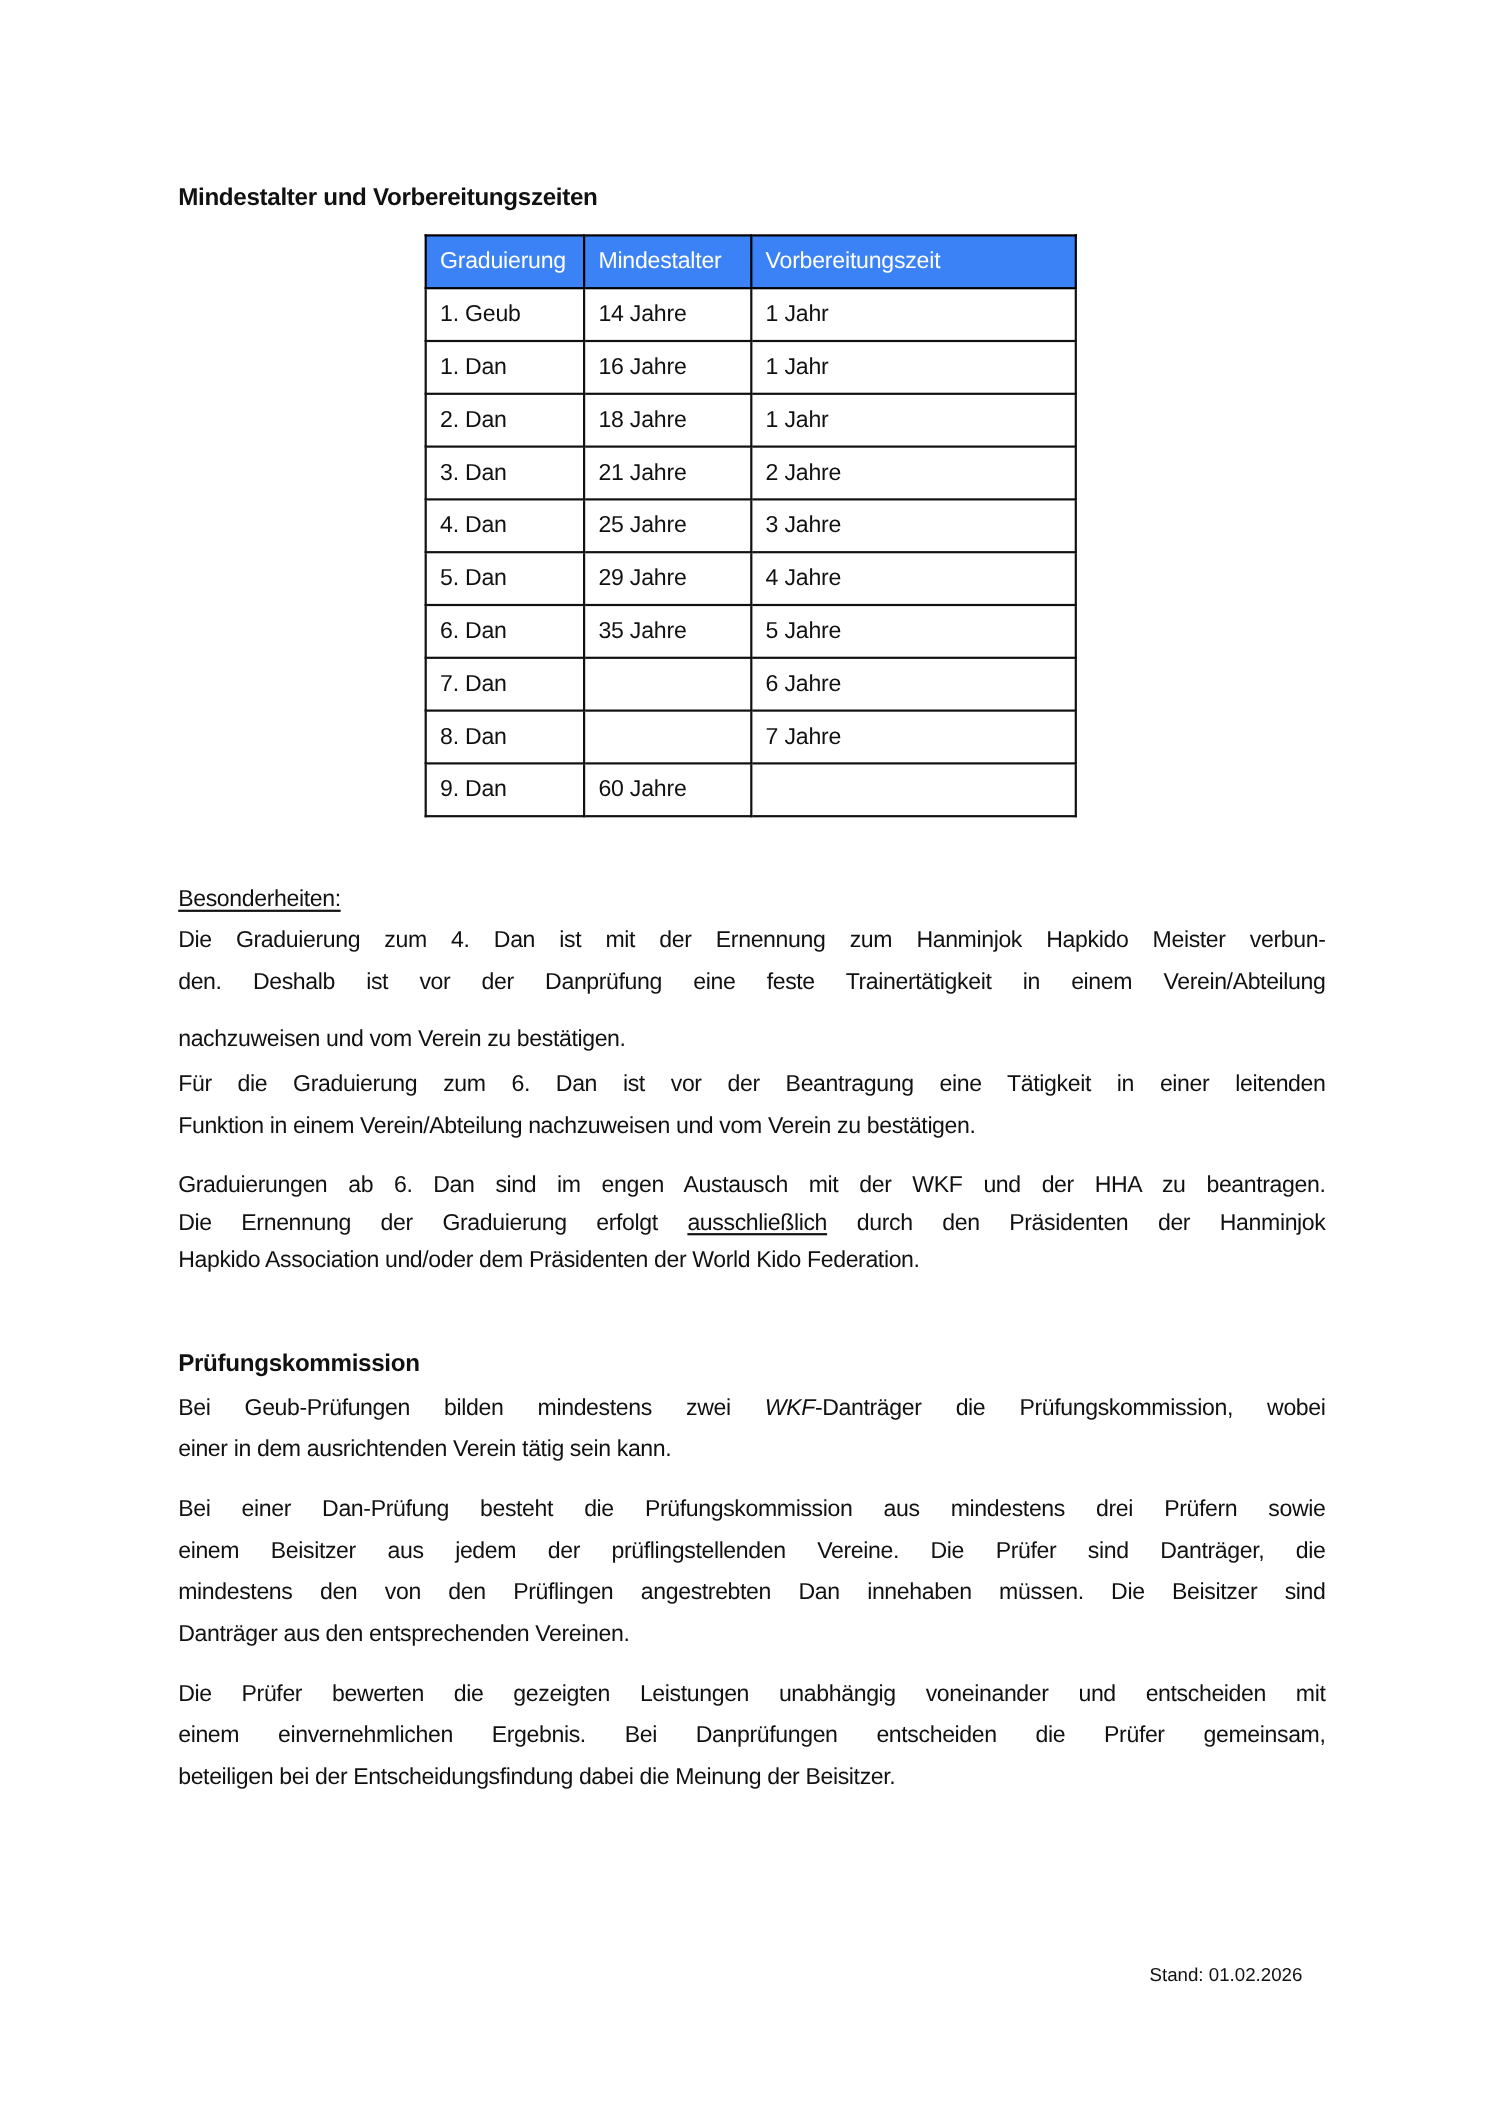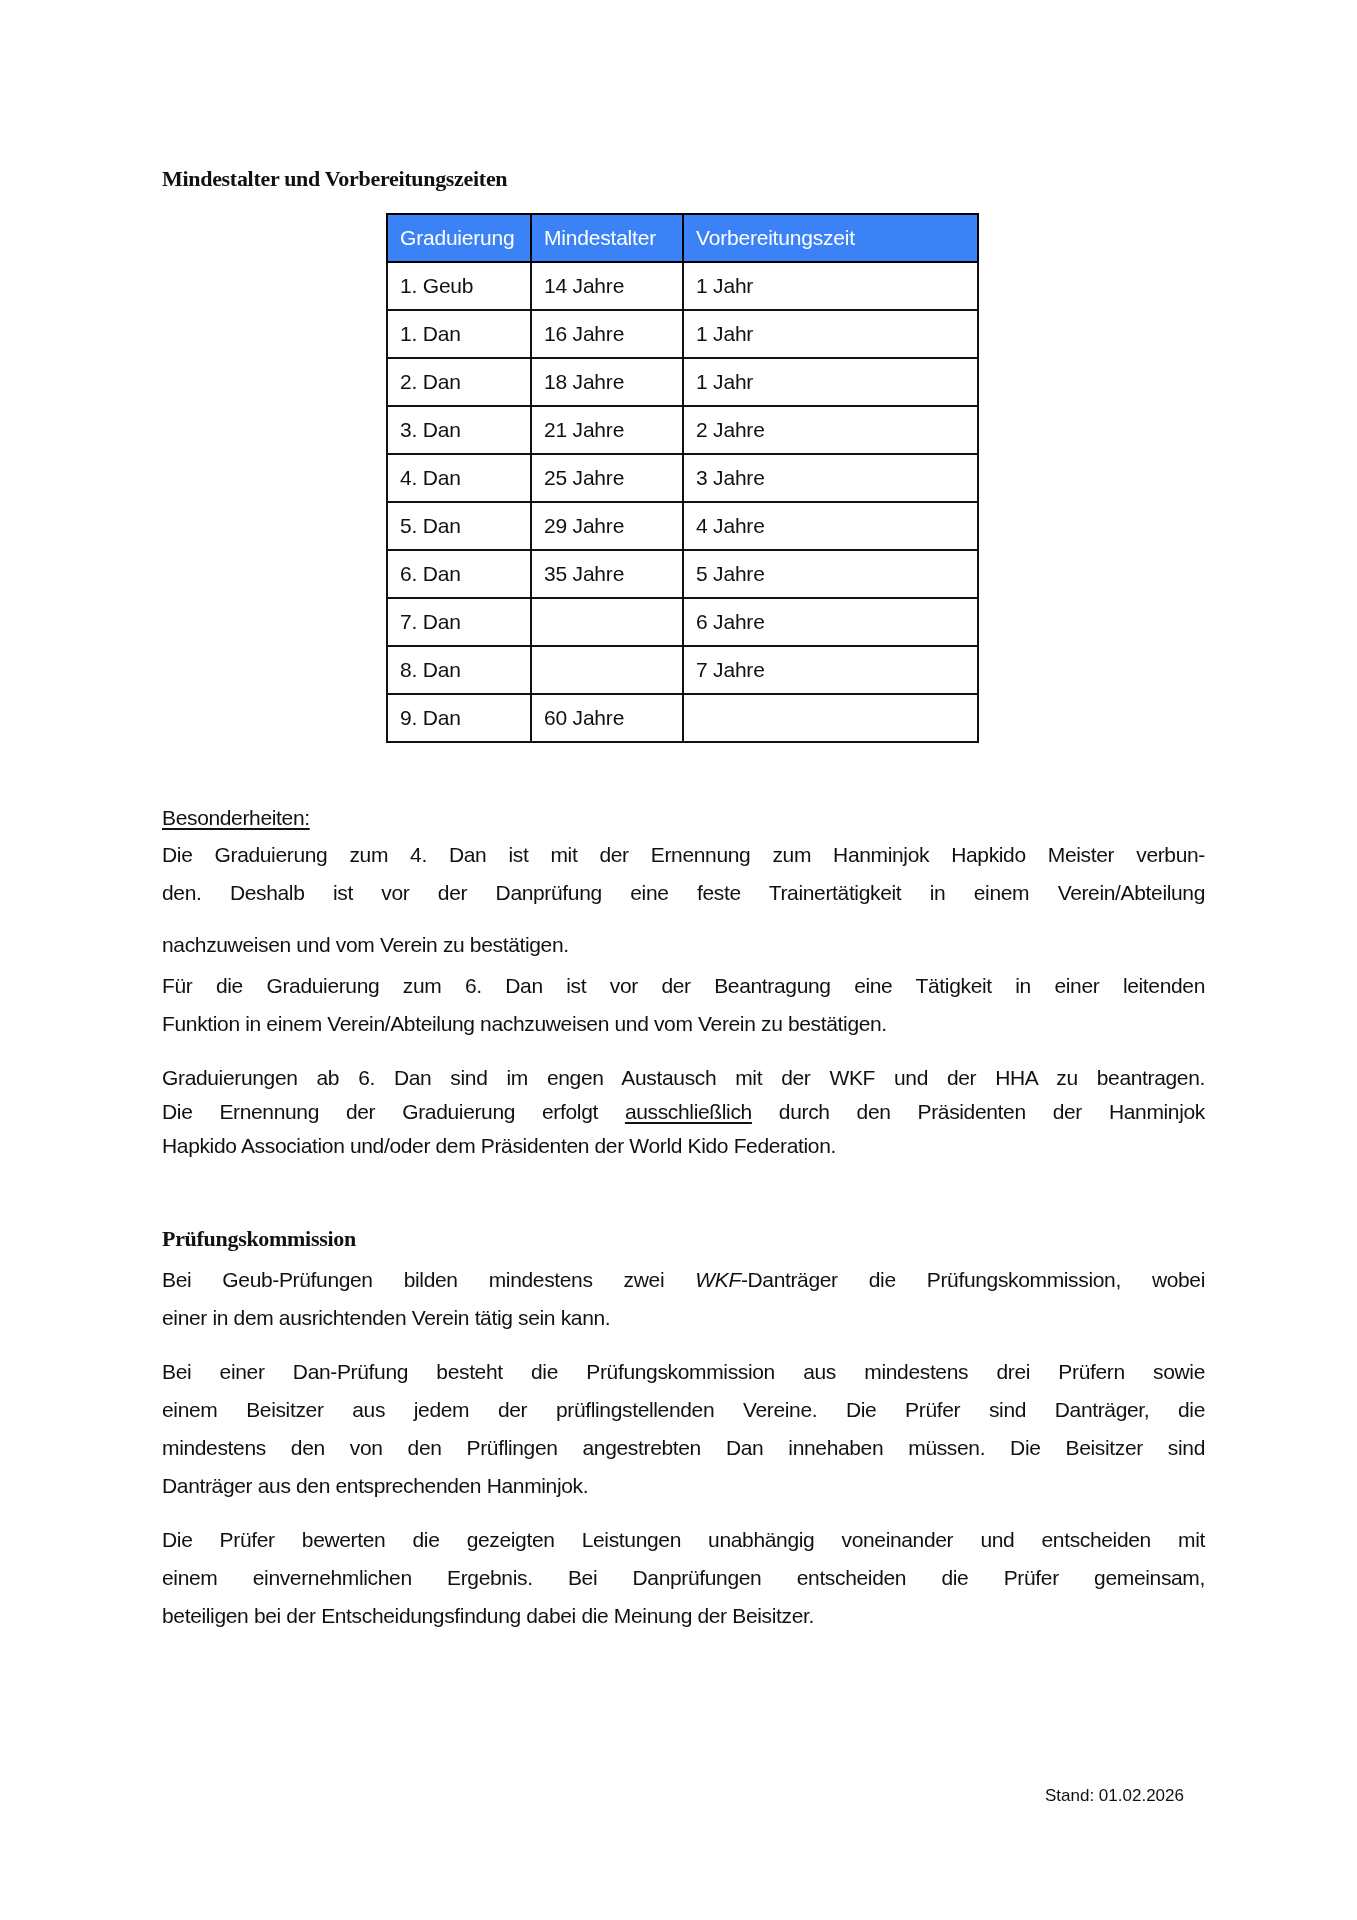--- a/index.html
+++ b/index.html
@@ -1,19 +1,19 @@
 <!DOCTYPE html>
 <html><head>
 <meta charset="utf-8">
 <style>
   html, body { margin:0; padding:0; background:#ffffff; }
   body { width:1357px; height:1920px; position:relative; overflow:hidden;
          font-family:"Liberation Sans", sans-serif; color:#111; }
   .abs { position:absolute; }
-  .h { font-weight:bold; font-size:22px; letter-spacing:-0.3px; left:162px;font-family:Liberation Serif, serif; }
+  .h { font-weight:bold; font-size:22px; letter-spacing:-0.3px; left:162px; }
   .line { left:162px; width:1043px; font-size:21px; letter-spacing:-0.35px;
           white-space:nowrap; }
   .just { text-align:justify; text-align-last:justify; }
   table.grad { position:absolute; left:386px; top:213px; border-collapse:collapse;
                font-size:21px; letter-spacing:-0.2px; }
   table.grad td, table.grad th { height:46px; padding:0 0 0 12px; text-align:left;
                vertical-align:middle; border:2px solid #111; font-weight:normal; }
   table.grad th { background:#3b82f6; color:#fff; border-color:#000; }
   table.grad col.c1 { width:144px; }
   table.grad col.c2 { width:152px; }
@@ -108,19 +108,19 @@
 <div class="abs line" style="top:1134px;">Hapkido Association und/oder dem Präsidenten der World Kido Federation.</div>
 
 <div class="abs h" style="top:1226px;">Prüfungskommission</div>
 
 <div class="abs line just" style="top:1268px;"><span>Bei Geub-Prüfungen bilden mindestens zwei </span><span class="it">WKF</span><span>-Danträger die Prüfungskommission, wobei</span></div>
 <div class="abs line" style="top:1306px;">einer in dem ausrichtenden Verein tätig sein kann.</div>
 
 <div class="abs line just" style="top:1360px;">Bei einer Dan-Prüfung besteht die Prüfungskommission aus mindestens drei Prüfern sowie</div>
 <div class="abs line just" style="top:1398px;">einem Beisitzer aus jedem der prüflingstellenden Vereine. Die Prüfer sind Danträger, die</div>
 <div class="abs line just" style="top:1436px;">mindestens den von den Prüflingen angestrebten Dan innehaben müssen. Die Beisitzer sind</div>
-<div class="abs line" style="top:1474px;">Danträger aus den entsprechenden Hanminjok.</div>
+<div class="abs line" style="top:1474px;">Danträger aus den entsprechenden Vereinen.</div>
 
 <div class="abs line just" style="top:1528px;">Die Prüfer bewerten die gezeigten Leistungen unabhängig voneinander und entscheiden mit</div>
 <div class="abs line just" style="top:1566px;">einem einvernehmlichen Ergebnis. Bei Danprüfungen entscheiden die Prüfer gemeinsam,</div>
 <div class="abs line" style="top:1604px;">beteiligen bei der Entscheidungsfindung dabei die Meinung der Beisitzer.</div>
 
 <div class="abs footer">Stand: 01.02.2026</div>
 
 </body></html>

